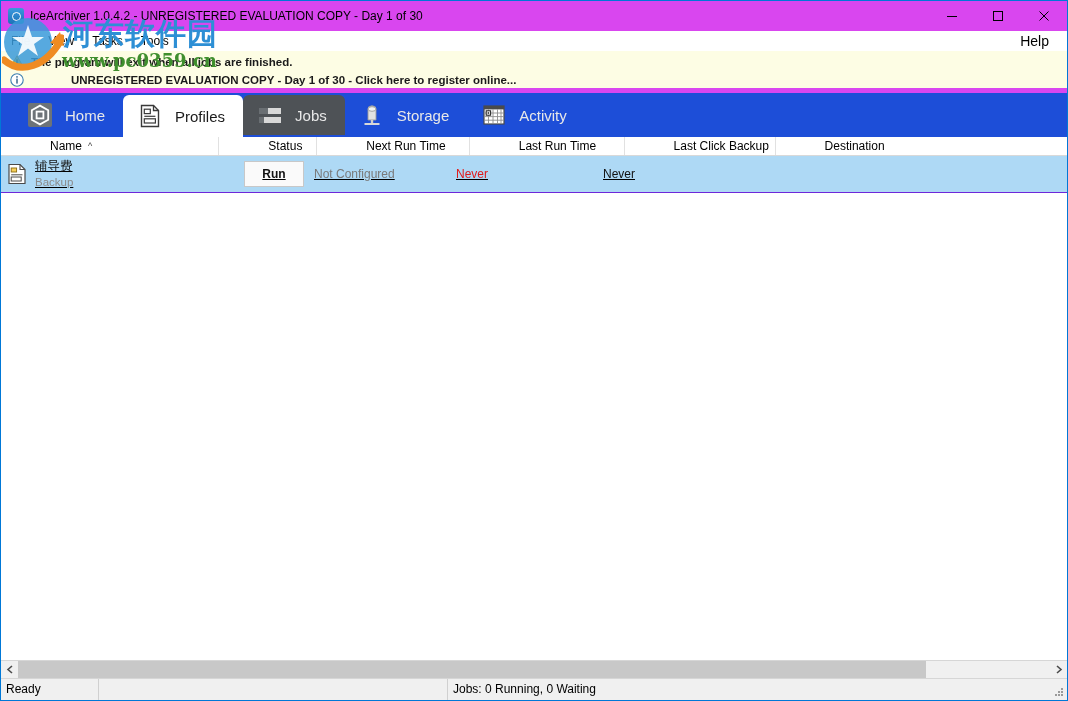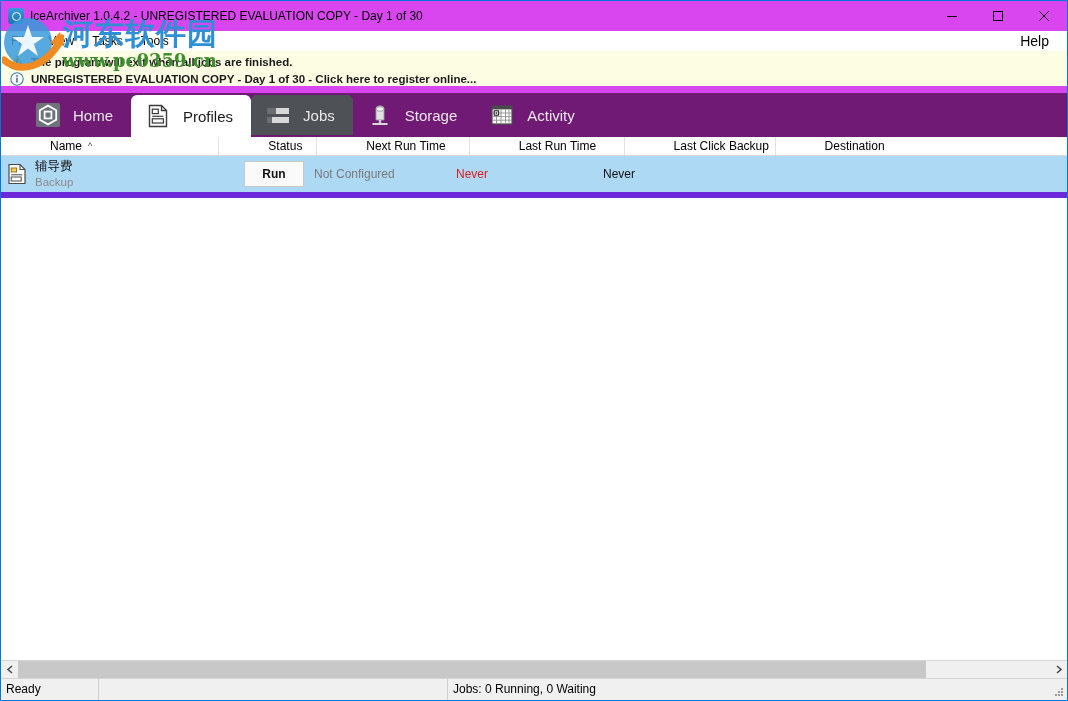--- a/index.html
+++ b/index.html
@@ -113,30 +113,30 @@
     flex: 0 0 auto;
     display: flex; align-items: center; justify-content: center;
   }
   .banner .txt {
     font-size: 11.5px;
     font-weight: bold;
     color: #1a1a1a;
     white-space: nowrap;
   }
   .banner.banner-1 { border-bottom: 0; }
-  .banner.banner-2 { border-bottom: 7px solid #d946ef; }
+  .banner.banner-2 { border-bottom: 5px solid #d946ef; gap: 40px; }
 
   
   .toolbar {
     height: 44px;
     min-height: 44px;
-    background: #701a75;
+    background: #1d4ed8;
     display: flex;
     align-items: flex-end;
-    padding-left: 20px;
+    padding-left: 12px;
     box-sizing: border-box;
   }
   .tab {
     height: 44px;
     display: flex;
     align-items: center;
     padding: 0 18px 0 14px;
     box-sizing: border-box;
     color: #e8e8e8;
     font-size: 15px;
@@ -201,22 +201,23 @@
     color: #444;
     line-height: 1;
   }
 
   .rows { flex: 1 1 auto; min-height: 0; position: relative; }
   .row {
     height: 36px;
     display: flex;
     align-items: center;
     background: #aed9f5;
-    border-bottom: 6px solid #6d28d9;
-    font-size: 12px;
+    border-bottom: 1px solid #6d28d9;
+    font-size: 12px;
+    text-decoration: underline;
   }
   .cell {
     box-sizing: border-box;
     height: 36px;
     display: flex;
     align-items: center;
     padding-left: 6px;
     overflow: hidden;
     white-space: nowrap;
   }

